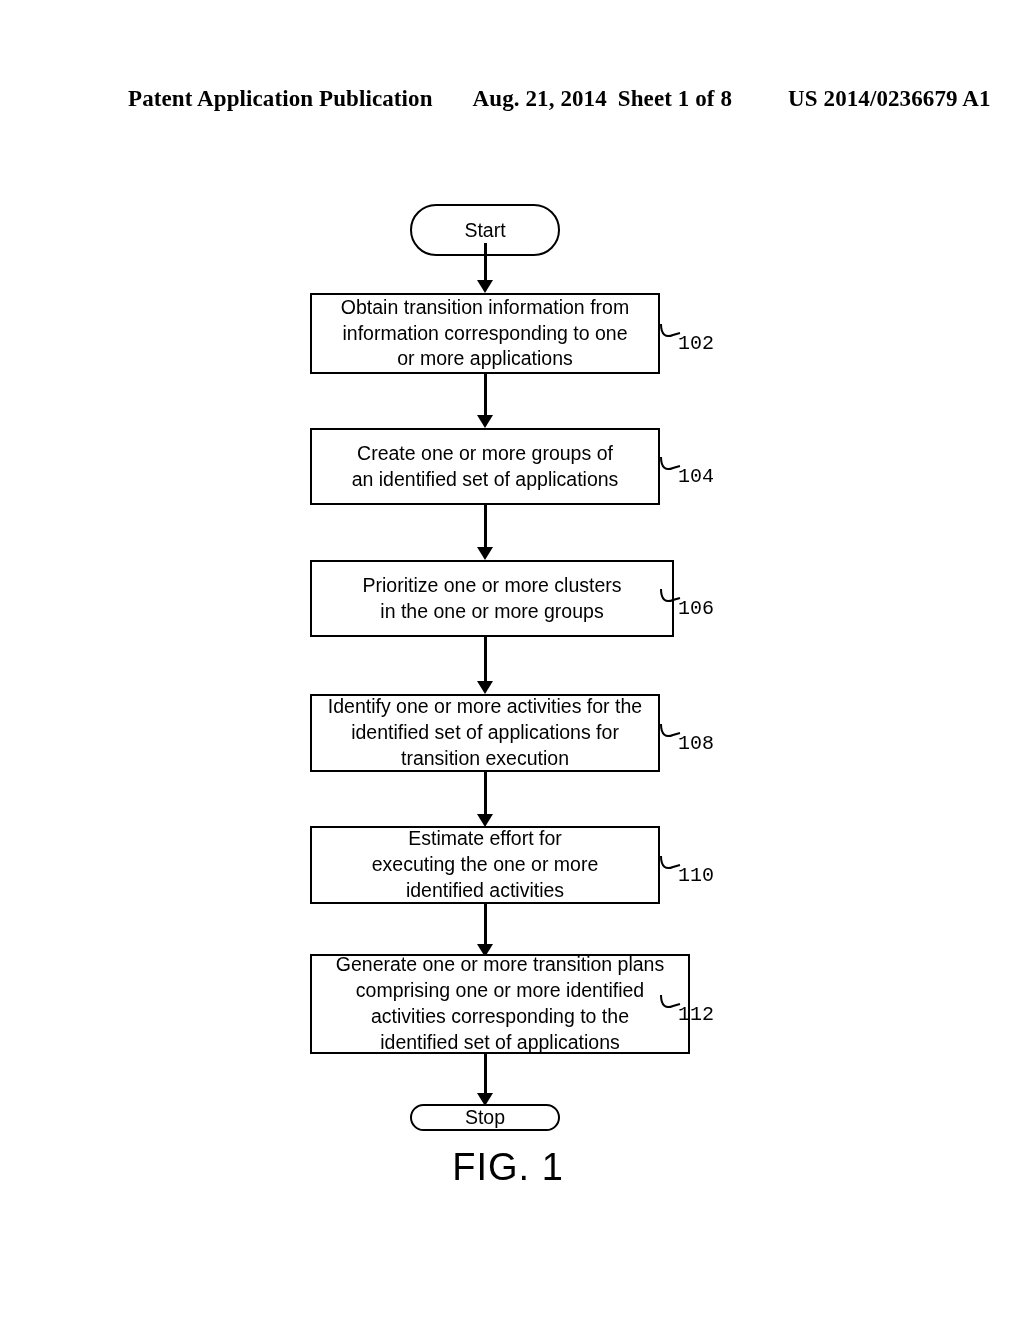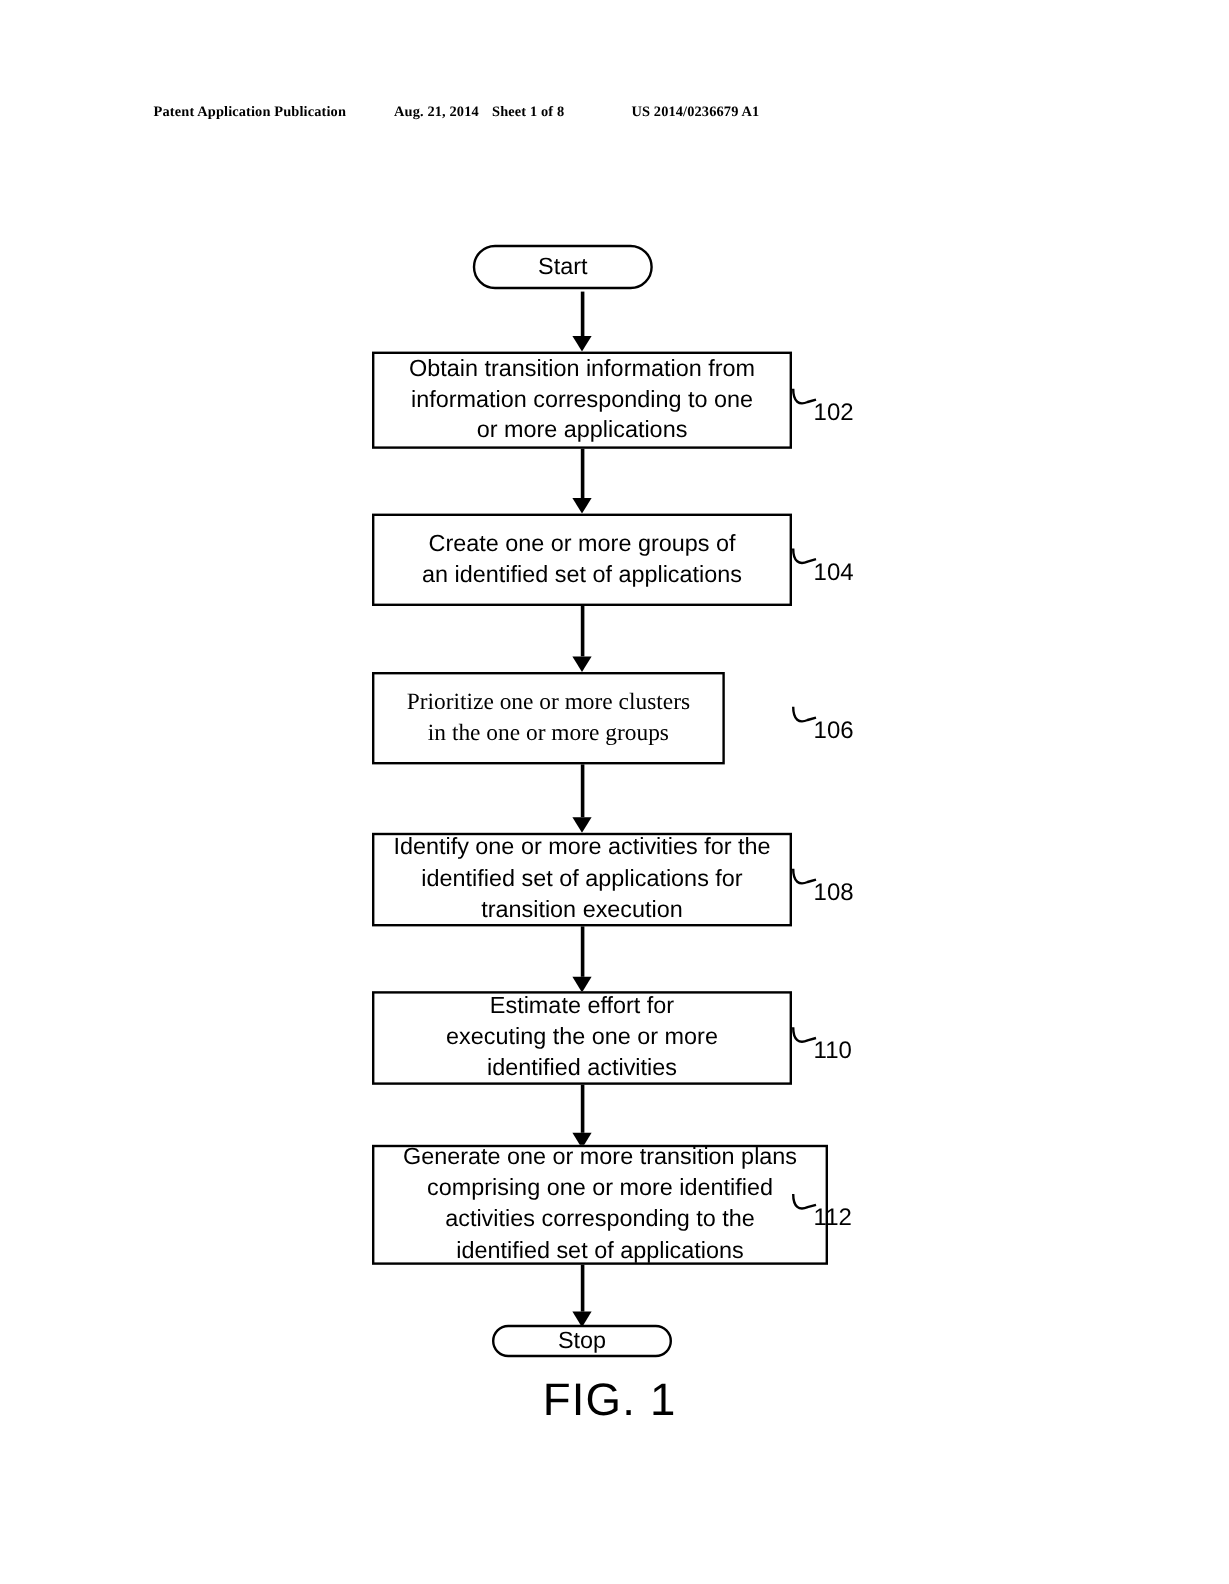--- a/index.html
+++ b/index.html
@@ -19,21 +19,21 @@
 
   
   #page-header {
     position: absolute;
     left: 128px;
     top: 86px;
     width: 768px;
     height: 26px;
     font-family: "Liberation Serif", serif;
     font-weight: bold;
-    font-size: 12px;
+    font-size: 23px;
     letter-spacing: 0.1px;
     white-space: nowrap;
     display: flex;
     align-items: flex-start;
   }
   #page-header .hdr-pub { }
   #page-header .hdr-date {
     margin-left: 40px;
   }
   #page-header .hdr-sheet {
@@ -100,20 +100,21 @@
     border-right: 8.5px solid transparent;
     border-top: 13px solid #000;
   }
 
   
   .ref-num {
     position: absolute;
     font-size: 20px;
     line-height: 1;
     white-space: nowrap;
+    font-family: Liberation Mono, monospace;
   }
   .ref-hook {
     position: absolute;
     width: 22px;
     height: 20px;
     overflow: visible;
   }
 
   
   #fig-caption {
@@ -131,21 +132,21 @@
 
 <div id="page-header">
   <span class="hdr-pub">Patent Application Publication</span>
   <span class="hdr-date">Aug. 21, 2014</span>
   <span class="hdr-sheet">Sheet 1 of 8</span>
   <span class="hdr-docnum">US 2014/0236679 A1</span>
 </div>
 
 <div id="flowchart">
 
-  <div class="terminator" style="left:394px; top:204px; width:150px; height:37px;">
+  <div class="terminator" style="left:410px; top:204px; width:150px; height:52px;">
     <span>Start</span>
   </div>
 
   <div class="connector" style="left:483.5px; top:243px; height:37px;"></div>
   <div class="arrowhead" style="left:476.5px; top:280px;"></div>
 
   <div class="process-box" style="left:310px; top:293px; width:350px; height:81px;">
     <span class="box-text">Obtain transition information from
 information corresponding to one
 or more applications</span>
@@ -163,21 +164,21 @@
 an identified set of applications</span>
   </div>
   <svg class="ref-hook" style="left:660px; top:457px;" viewBox="0 0 22 20">
     <path d="M1,0 C1,11 6,14 13,11 L20,9" fill="none" stroke="#000" stroke-width="2"></path>
   </svg>
   <div class="ref-num" style="left:678px; top:467px;">104</div>
 
   <div class="connector" style="left:483.5px; top:505px; height:42px;"></div>
   <div class="arrowhead" style="left:476.5px; top:547px;"></div>
 
-  <div class="process-box" style="left:310px; top:560px; width:294px; height:77px;font-family:Liberation Serif, serif;">
+  <div class="process-box" style="left:310px; top:560px; width:364px; height:77px;">
     <span class="box-text">Prioritize one or more clusters
 in the one or more groups</span>
   </div>
   <svg class="ref-hook" style="left:660px; top:589px;" viewBox="0 0 22 20">
     <path d="M1,0 C1,11 6,14 13,11 L20,9" fill="none" stroke="#000" stroke-width="2"></path>
   </svg>
   <div class="ref-num" style="left:678px; top:599px;">106</div>
 
   <div class="connector" style="left:483.5px; top:637px; height:44px;"></div>
   <div class="arrowhead" style="left:476.5px; top:681px;"></div>

